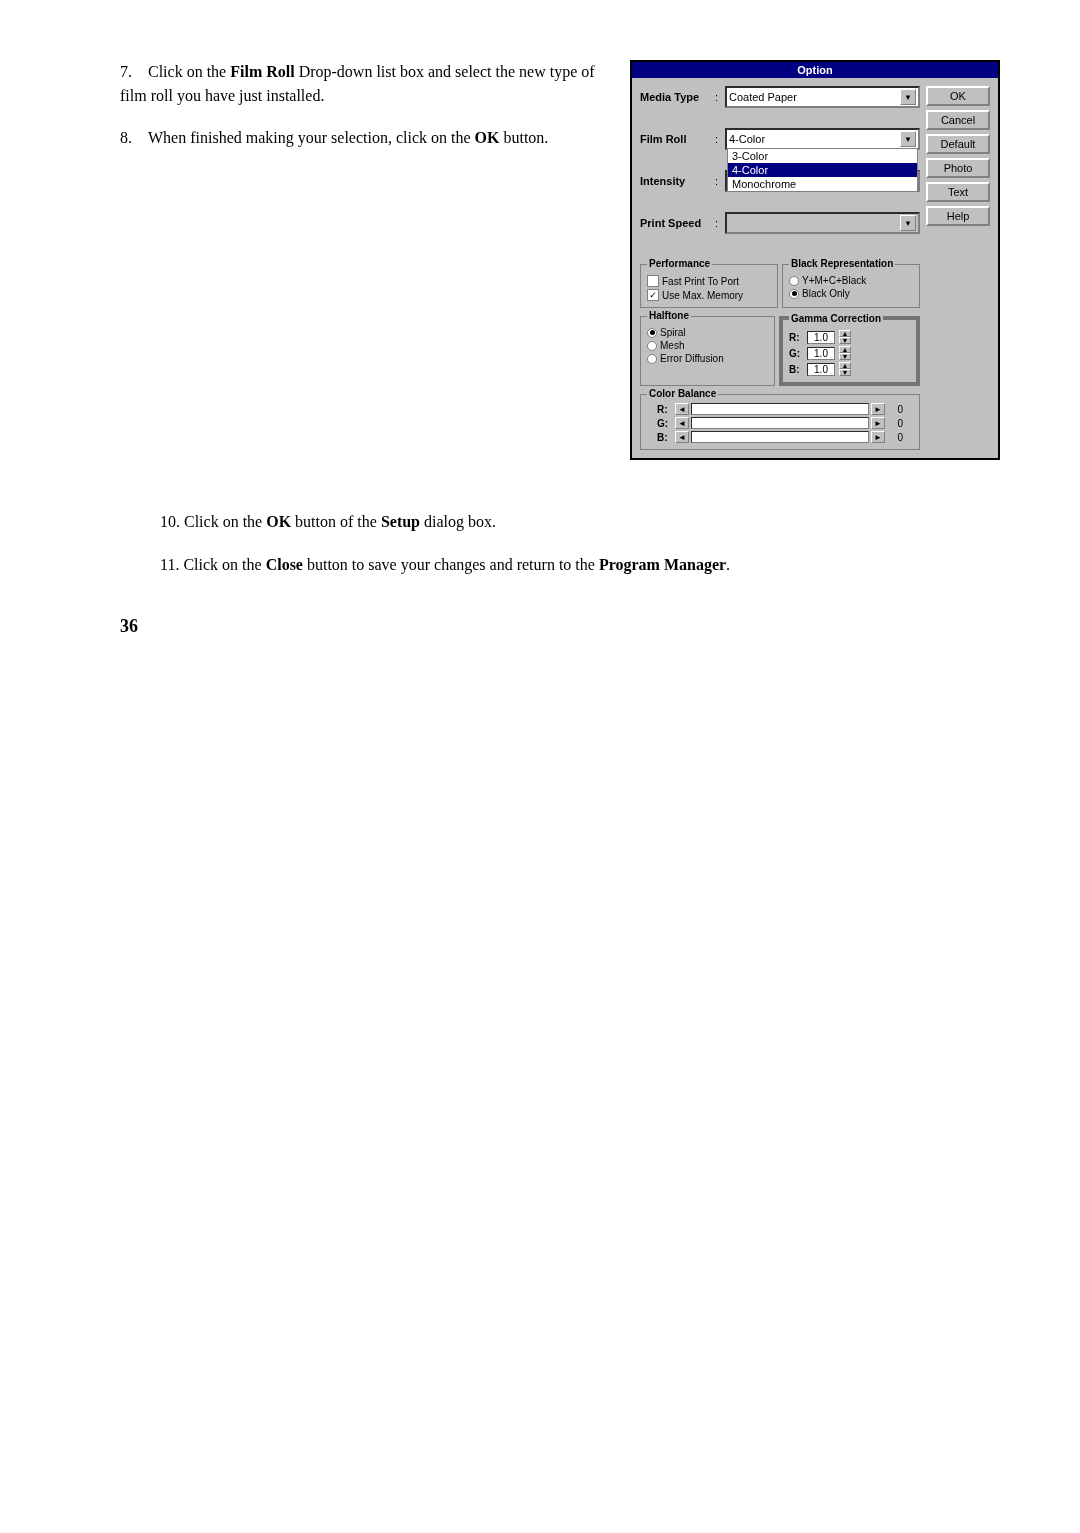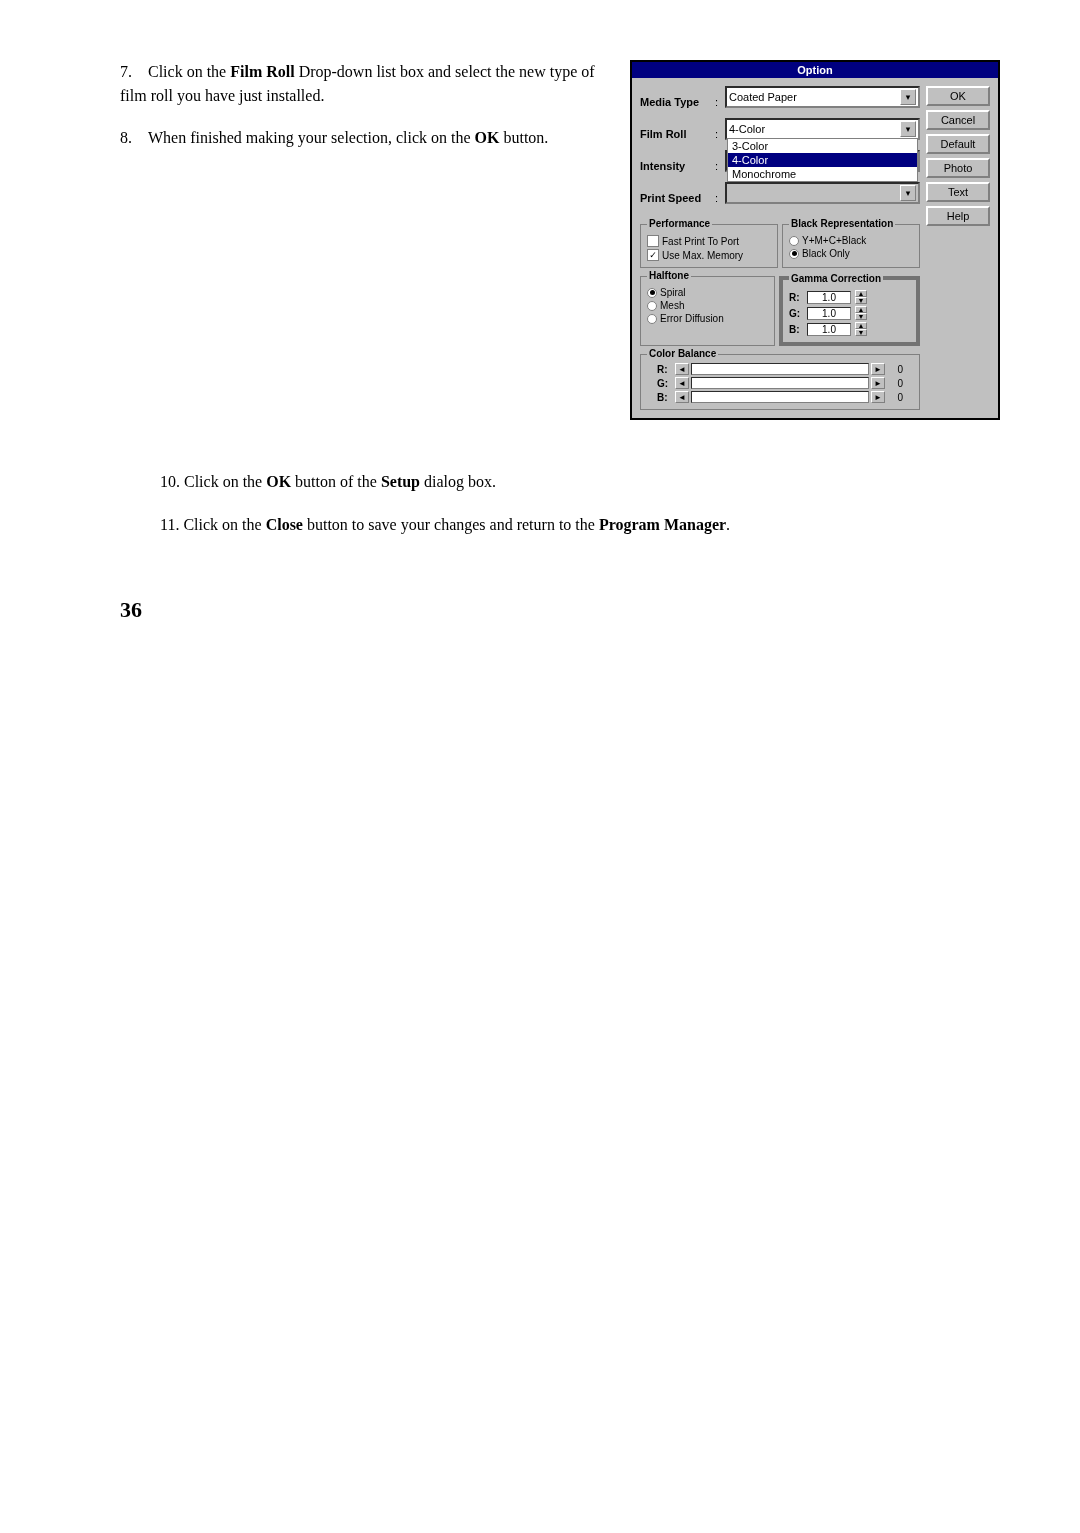--- a/index.html
+++ b/index.html
@@ -87,22 +87,22 @@
       border-bottom: 2px solid #808080;
       padding: 2px 8px;
       font-size: 11px;
       cursor: pointer;
       text-align: center;
       min-width: 60px;
       font-family: 'Arial', sans-serif;
     }
     .field-row {
       display: flex;
-      align-items: flex-end;
-      margin-bottom: 6px;
+      align-items: center;
+      margin-bottom: 16px;
       font-size: 11px;
     }
     .field-label {
       width: 75px;
       font-weight: bold;
       font-size: 11px;
     }
     .field-colon {
       width: 10px;
       font-size: 11px;
@@ -234,21 +234,21 @@
       font-size: 10px;
       margin-bottom: 2px;
     }
     .gamma-label {
       width: 14px;
       font-weight: bold;
     }
     .gamma-value {
       background: #ffffff;
       border: 1px inset #808080;
-      width: 44px;
+      width: 28px;
       padding: 0 2px;
       font-size: 10px;
       text-align: center;
     }
     .spin-btn {
       display: flex;
       flex-direction: column;
       width: 12px;
     }
     .spin-up, .spin-down {
@@ -331,23 +331,23 @@
       margin-left: 40px;
     }
     .step-bottom-item {
       display: flex;
       gap: 8px;
       margin-bottom: 18px;
       line-height: 1.55;
       font-size: 16px;
     }
     .page-number {
-      font-size: 22px;
+      font-size: 18px;
       font-weight: bold;
-      margin-top: 41px;
+      margin-top: 20px;
       text-align: left;
     }
 
     .intensity-row {
       position: relative;
     }
     .print-speed-row {
       position: relative;
     }
     .print-speed-select {

